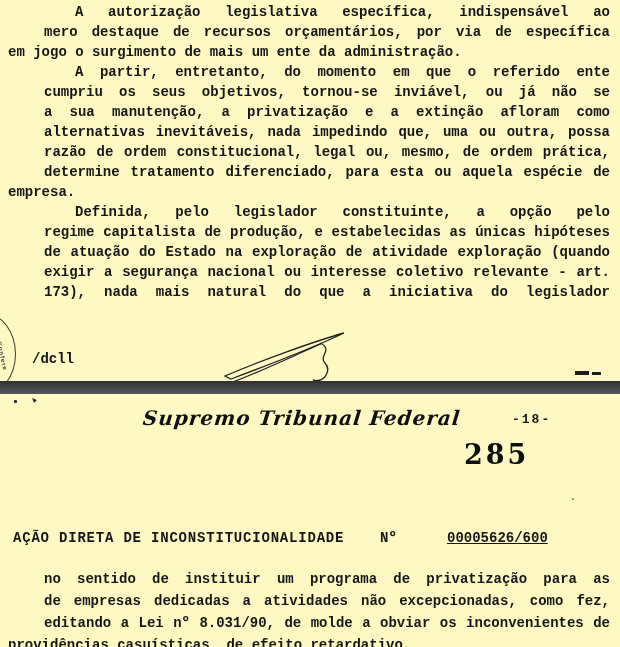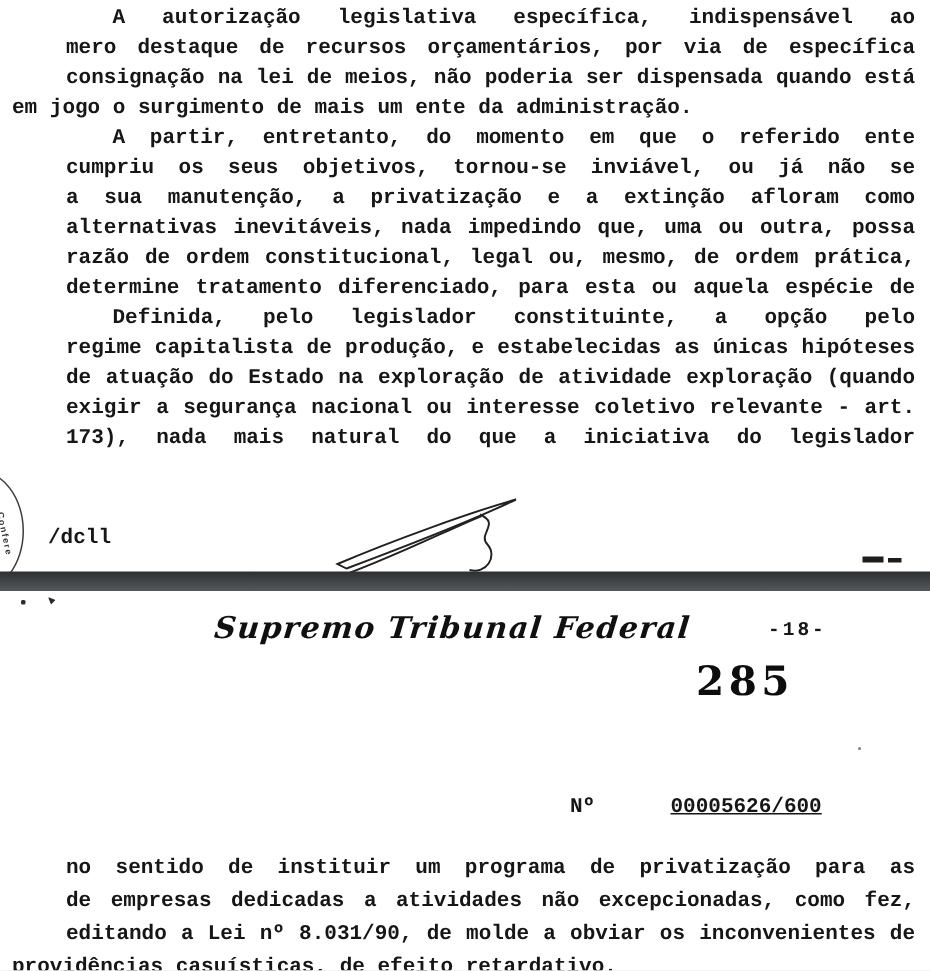--- a/index.html
+++ b/index.html
@@ -1,16 +1,16 @@
 <!DOCTYPE html>
 <html><head>
 <meta charset="utf-8">
 <style>
   html,body{margin:0;padding:0;background:#e9e9e9;}
-  #page{position:relative;width:620px;height:647px;background:#ffffff;overflow:hidden;
+  #page{position:relative;width:620px;height:647px;background:#fef9c3;overflow:hidden;
         font-family:"Liberation Mono","DejaVu Sans Mono",monospace;color:#161616;}
   
   .typeblock{position:absolute;left:8px;width:602px;font-size:14px;line-height:20px;
              font-weight:bold;letter-spacing:0px;}
   .typeblock .line{height:20px;overflow:hidden;white-space:nowrap;}
   .typeblock .line.j{white-space:normal;text-align:justify;padding-left:36px;}
   .typeblock .line.j::after{content:"";display:inline-block;width:100%;height:0;}
   .typeblock .line.ind{padding-left:67px;}
   #p2text{line-height:22px;}
   #p2text .line{height:22px;}
@@ -45,28 +45,28 @@
   #case-no{position:absolute;left:447px;text-decoration:underline;}
 </style>
 </head>
 <body>
 
 <div id="page">
 
   <div id="p1text" class="typeblock" style="top:2px;">
       <div class="line j ind">A autorização legislativa específica, indispensável ao</div>
       <div class="line j">mero destaque de recursos orçamentários, por via de específica</div>
-      <div class="line j">consignação na lei de meios, não poderia ser dispensada quando está</div>
       <div class="line">em jogo o surgimento de mais um ente da administração.</div>
       <div class="line j ind">A partir, entretanto, do momento em que o referido ente</div>
       <div class="line j">cumpriu os seus objetivos, tornou-se inviável, ou já não se justifica</div>
       <div class="line j">a sua manutenção, a privatização e a extinção afloram como</div>
       <div class="line j">alternativas inevitáveis, nada impedindo que, uma ou outra, possa ser</div>
       <div class="line j">razão de ordem constitucional, legal ou, mesmo, de ordem prática, que</div>
       <div class="line j">determine tratamento diferenciado, para esta ou aquela espécie de</div>
+      <div class="line">empresa.</div>
       <div class="line j ind">Definida, pelo legislador constituinte, a opção pelo</div>
       <div class="line j">regime capitalista de produção, e estabelecidas as únicas hipóteses</div>
       <div class="line j">de atuação do Estado na exploração de atividade exploração (quando o</div>
       <div class="line j">exigir a segurança nacional ou interesse coletivo relevante - art.</div>
       <div class="line j">173), nada mais natural do que a iniciativa do legislador ordinário,</div>
     </div>
 
   <div id="stamp-arc"></div>
   <div id="stamp-text">Confere</div>
 
@@ -86,20 +86,21 @@
   <div class="speck" style="left:14px;top:400px;width:3px;height:3px;"></div>
   <div class="speck" style="left:32px;top:398px;width:5px;height:5px;clip-path:polygon(0 0,100% 40%,40% 100%);"></div>
   <div class="speck" style="left:572px;top:498px;width:2px;height:2px;opacity:.6;"></div>
 
   <div id="script-header">Supremo Tribunal Federal</div>
   <div id="page-num">-18-</div>
 
   <div id="stamp-285">285</div>
 
   <div id="case-line">
+    <span id="case-title">AÇÃO DIRETA DE INCONSTITUCIONALIDADE</span>
     <span id="case-no-label">Nº</span>
     <span id="case-no">00005626/600</span>
   </div>
 
   <div id="p2text" class="typeblock" style="top:568px;">
       <div class="line j">no sentido de instituir um programa de privatização para as centenas</div>
       <div class="line j">de empresas dedicadas a atividades não excepcionadas, como fez,</div>
       <div class="line j">editando a Lei nº 8.031/90, de molde a obviar os inconvenientes de</div>
       <div class="line">providências casuísticas, de efeito retardativo.</div>
     </div>

